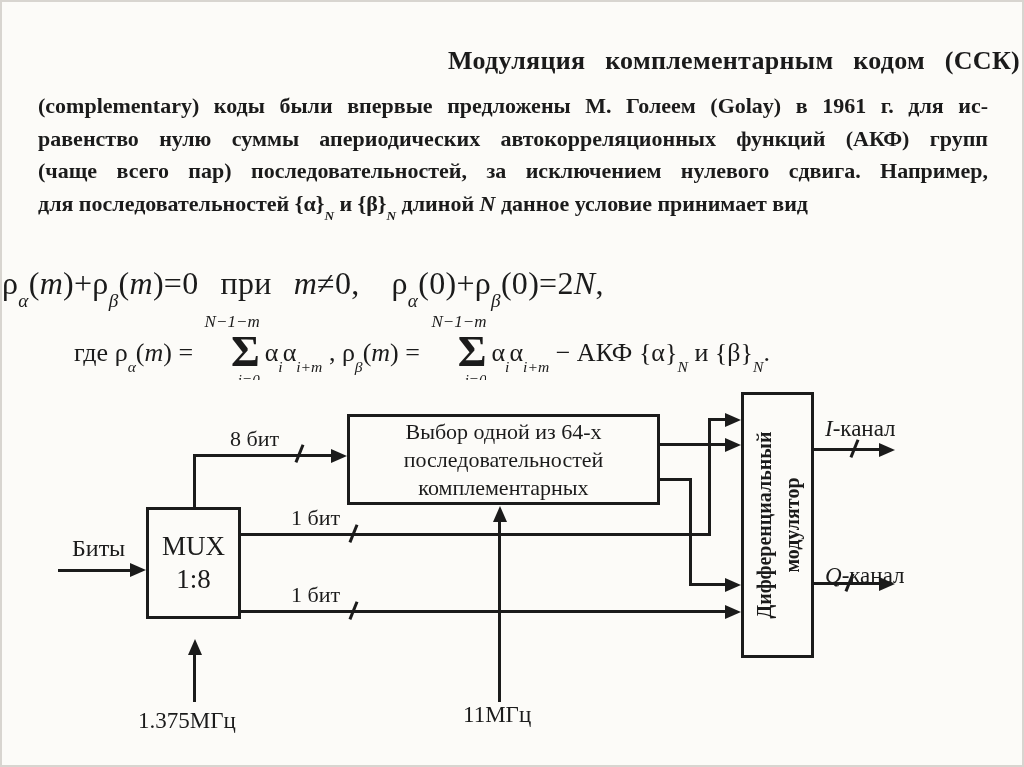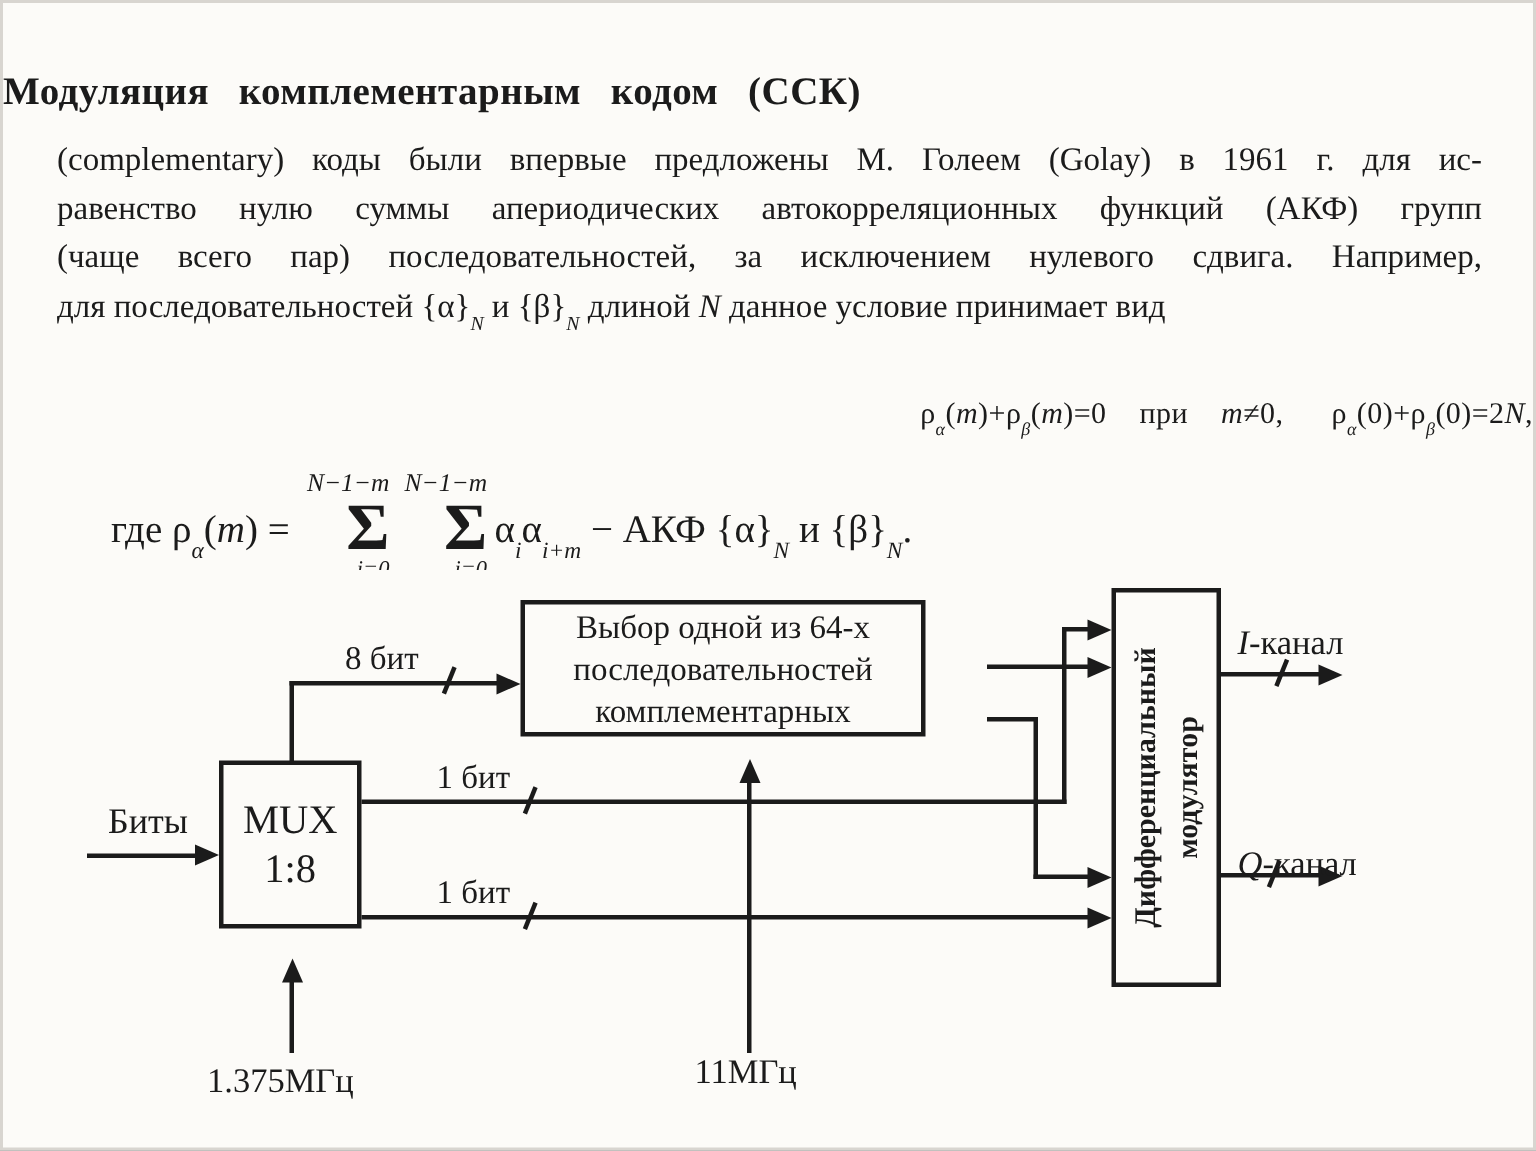--- a/index.html
+++ b/index.html
@@ -3,32 +3,32 @@
 <meta charset="utf-8">
 <style>
   html,body{margin:0;padding:0;background:#888;}
   .page{
     position:relative;width:1024px;height:767px;box-sizing:border-box;
     background:#fcfbf8;border:2px solid #d8d5d0;overflow:hidden;
     font-family:"Liberation Serif","DejaVu Serif",serif;color:#1b1b1b;
   }
   
   .title{
-    position:absolute;left:0;right:16px;top:44px;margin:0;text-align:left;
+    position:absolute;left:0;right:2px;top:44px;margin:0;text-align:right;
     font-size:26px;font-weight:bold;word-spacing:13px;letter-spacing:.3px;
   }
-  .para{position:absolute;left:36px;top:88px;width:950px;font-size:22px;}
+  .para{position:absolute;left:36px;top:88px;width:950px;font-size:22px;font-weight:bold;}
   .pline{height:32.5px;line-height:32.5px;white-space:nowrap;}
   .just{white-space:normal;text-align:justify;text-align-last:justify;}
   sub{font-size:.6em;font-style:italic;line-height:0;position:relative;top:.28em;}
   .it{font-style:italic;}
   
   .f1{
-    position:absolute;left:0;right:0;top:263px;text-align:right;
-    font-size:20px;letter-spacing:.3px;white-space:nowrap;
+    position:absolute;left:0;right:16px;top:263px;text-align:left;
+    font-size:32px;letter-spacing:.3px;white-space:nowrap;
   }
   .f1 .gap1{display:inline-block;width:22px;}
   .f1 .gap2{display:inline-block;width:32px;}
   .f2{
     position:absolute;left:72px;top:311px;display:flex;align-items:center;
     font-size:26px;white-space:pre;
   }
   .f2 .txt{position:relative;top:7px;}
   .sum{display:inline-flex;flex-direction:column;align-items:flex-end;margin:0 5px;}
   .sum .lim{font-size:17px;font-style:italic;line-height:1.05;}
@@ -70,36 +70,37 @@
 
   <div class="f1"><span>ρ</span><sub>α</sub><span>(</span><span class="it">m</span><span>)+ρ</span><sub>β</sub><span>(</span><span class="it">m</span><span>)=0</span><span class="gap1"></span><span>при</span><span class="gap1"></span><span class="it">m</span><span>≠0,</span><span class="gap2"></span><span>ρ</span><sub>α</sub><span>(0)+ρ</span><sub>β</sub><span>(0)=2</span><span class="it">N</span><span>,</span></div>
 
   <div class="f2">
     <span class="txt"><span>где </span><span>ρ</span><sub>α</sub><span>(</span><span class="it">m</span><span>) = </span></span>
     <span class="sum">
       <span class="lim">N−1−m</span>
       <span class="sig">Σ</span>
       <span class="low">i=0</span>
     </span>
+    <span class="txt"><span>α</span><sub>i</sub><span>α</span><sub>i+m</sub><span> , </span><span>ρ</span><sub>β</sub><span>(</span><span class="it">m</span><span>) = </span></span>
     <span class="sum">
       <span class="lim">N−1−m</span>
       <span class="sig">Σ</span>
       <span class="low">i=0</span>
     </span>
     <span class="txt"><span>α</span><sub>i</sub><span>α</span><sub>i+m</sub><span> − АКФ </span><span>{α}</span><sub>N</sub><span> и </span><span>{β}</span><sub>N</sub><span>.</span></span>
   </div>
 
   <div>
 
     <div class="bx mux" style="left:144px;top:505px;width:95px;height:112px;">
       <div>MUX</div>
       <div>1:8</div>
     </div>
 
-    <div class="bx sel" style="left:345px;top:398px;width:270px;height:91px;">
+    <div class="bx sel" style="left:345px;top:412px;width:313px;height:91px;">
       <div>Выбор одной из 64-х</div>
       <div>последовательностей</div>
       <div>комплементарных</div>
     </div>
 
     <div class="bx" style="left:739px;top:390px;width:73px;height:266px;">
       <div class="vtext">
         <div>Дифференциальный</div>
         <div>модулятор</div>
       </div>

